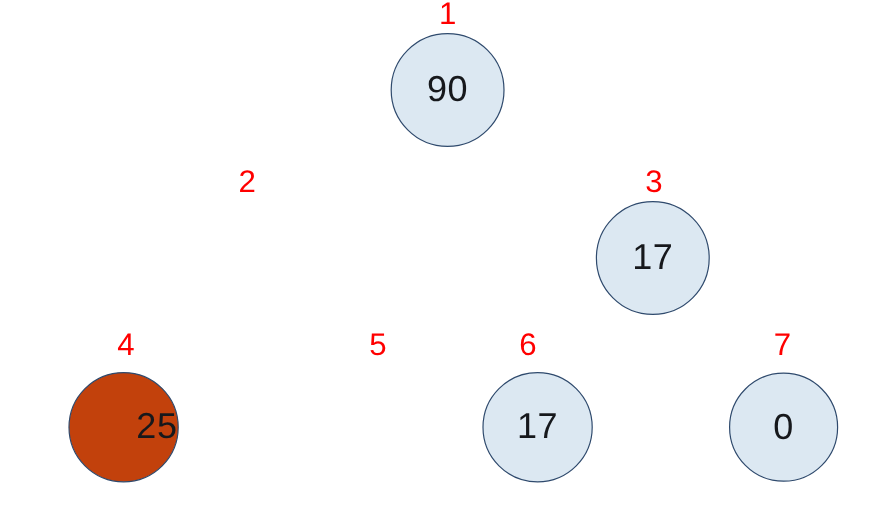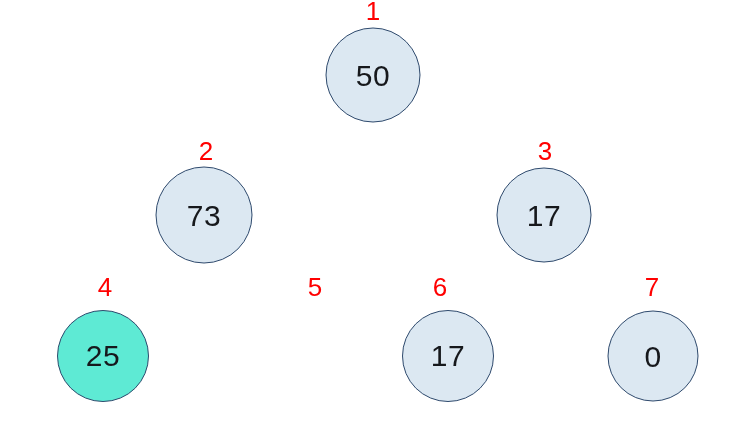--- a/index.html
+++ b/index.html
@@ -46,32 +46,29 @@
     white-space: nowrap;
     user-select: none;
   }
 </style>
 </head>
 <body>
 
 <div id="canvas" style="background: rgb(255, 255, 255);">
     <div class="node-index" style="left: 373px; top: 24px; color: rgb(255, 0, 0);">1</div>
     <div class="node" style="left: 373px; top: 75px; width: 95px; height: 95px; background: rgb(220, 232, 242); border-color: rgb(47, 74, 109);">
-      <span class="node-value" style="color: rgb(22, 24, 28);">50</span>
+      <span class="node-value" style="color: rgb(22, 24, 28);">90</span>
     </div>
     <div class="node-index" style="left: 206px; top: 164px; color: rgb(255, 0, 0);">2</div>
-    <div class="node" style="left: 204px; top: 215px; width: 97px; height: 97px; background: rgb(220, 232, 242); border-color: rgb(47, 74, 109);">
-      <span class="node-value" style="color: rgb(22, 24, 28);">73</span>
-    </div>
     <div class="node-index" style="left: 545px; top: 164px; color: rgb(255, 0, 0);">3</div>
     <div class="node" style="left: 544px; top: 215px; width: 95px; height: 95px; background: rgb(220, 232, 242); border-color: rgb(47, 74, 109);">
       <span class="node-value" style="color: rgb(22, 24, 28);">17</span>
     </div>
     <div class="node-index" style="left: 105px; top: 300px; color: rgb(255, 0, 0);">4</div>
-    <div class="node" style="left: 103px; top: 356px; width: 92px; height: 92px; background: #5eead4; border-color: rgb(47, 74, 109);">
+    <div class="node" style="left: 103px; top: 356px; width: 92px; height: 92px; background: #c2410c; border-color: rgb(47, 74, 109); justify-content: flex-end;">
       <span class="node-value" style="color: rgb(22, 24, 28);">25</span>
     </div>
     <div class="node-index" style="left: 315px; top: 300px; color: rgb(255, 0, 0);">5</div>
     <div class="node-index" style="left: 440px; top: 300px; color: rgb(255, 0, 0);">6</div>
     <div class="node" style="left: 448px; top: 356px; width: 92px; height: 92px; background: rgb(220, 232, 242); border-color: rgb(47, 74, 109);">
       <span class="node-value" style="color: rgb(22, 24, 28);">17</span>
     </div>
     <div class="node-index" style="left: 652px; top: 300px; color: rgb(255, 0, 0);">7</div>
     <div class="node" style="left: 653px; top: 356px; width: 91px; height: 91px; background: rgb(220, 232, 242); border-color: rgb(47, 74, 109);">
       <span class="node-value" style="color: rgb(22, 24, 28);">0</span>

